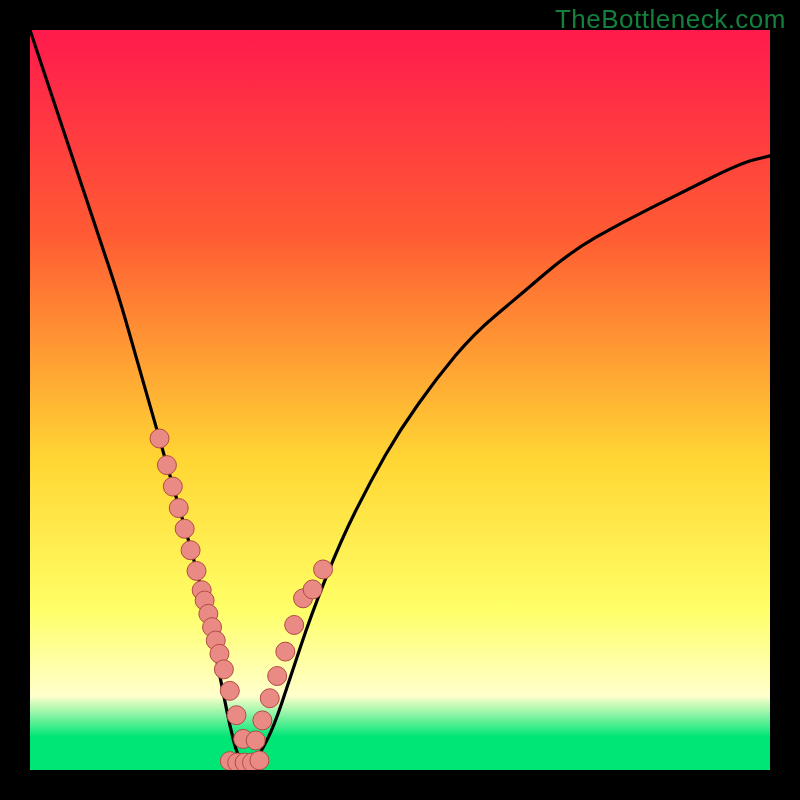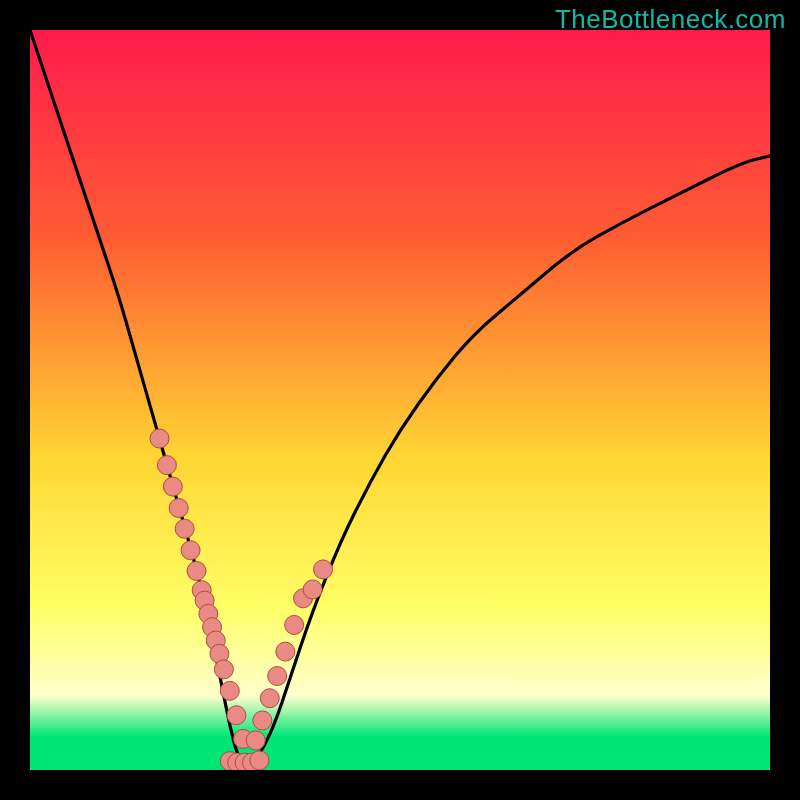--- a/index.html
+++ b/index.html
@@ -24,21 +24,21 @@
     top: 30px;
     left: 30px;
     width: 740px;
     height: 740px;
     overflow: hidden;
   }
   .watermark {
     position: absolute;
     top: 4px;
     right: 14px;
-    color: #14b8a6;
+    color: #15803d;
     font-size: 26px;
     font-weight: 500;
     letter-spacing: 0.5px;
   }
   svg {
     display: block;
   }
 </style>
 </head>
 <body>

